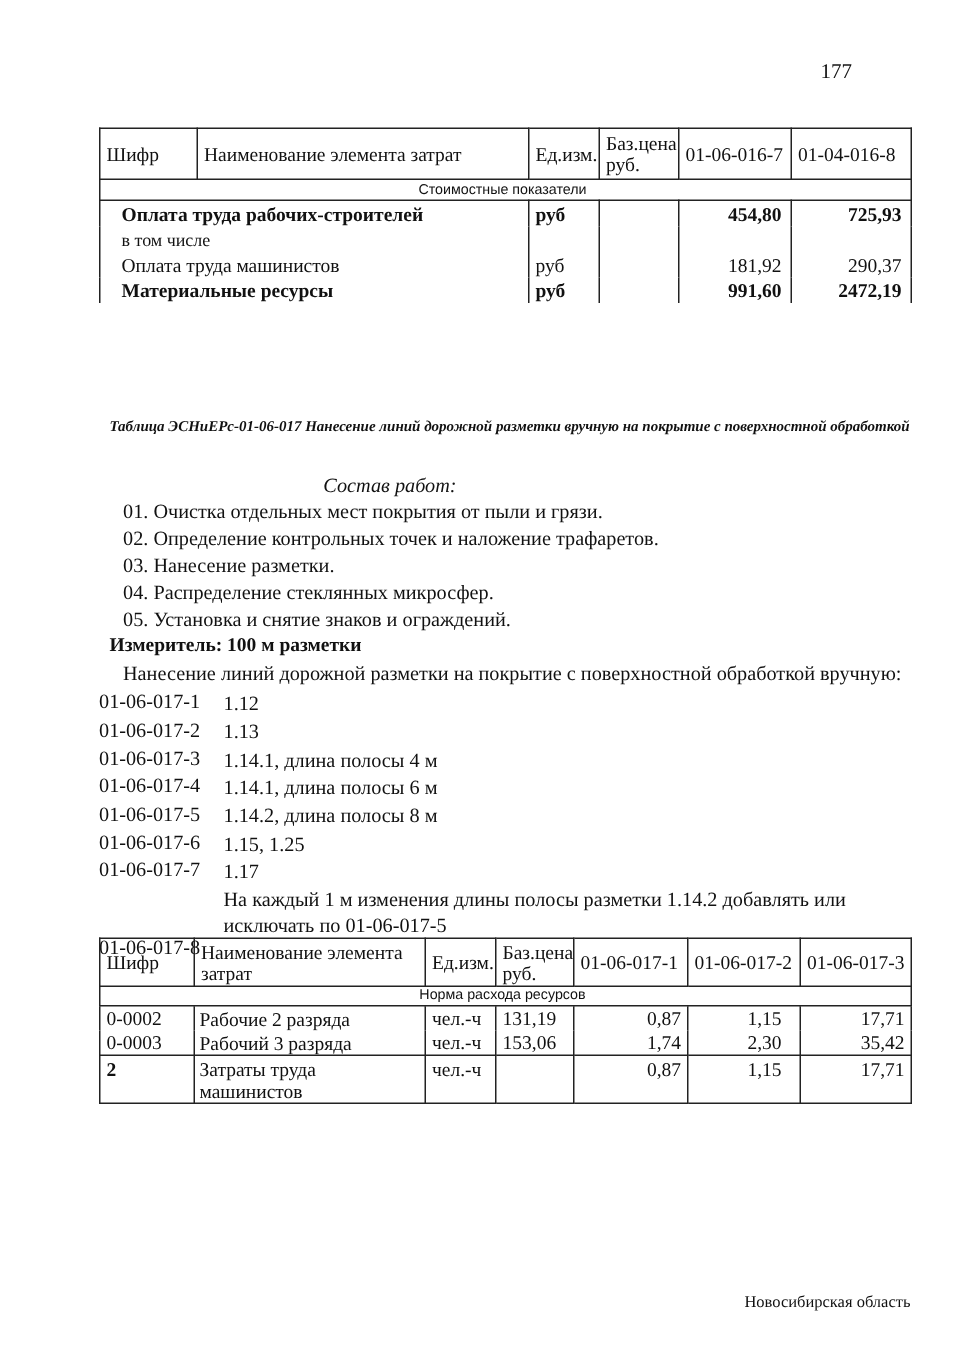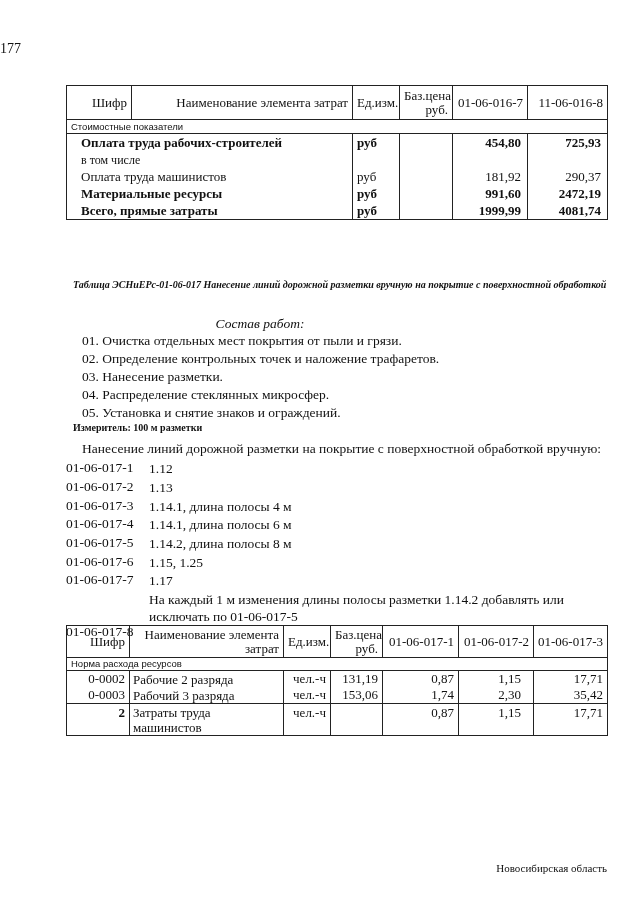--- a/index.html
+++ b/index.html
@@ -2,44 +2,44 @@
 <html><head>
 <meta charset="utf-8">
 <style>
   html, body { margin: 0; padding: 0; background: #ffffff; }
   body {
     width: 640px; height: 905px; position: relative; overflow: hidden;
     font-family: "Liberation Serif", "DejaVu Serif", serif;
     color: #111; font-size: 13px;
   }
   .abs { position: absolute; }
-  .page-num { left: 0; width: 568px; top: 41px; text-align: left; font-size: 14px; }
+  .page-num { left: 0; width: 568px; top: 41px; text-align: right; font-size: 14px; }
 
   table.grid { position: absolute; border-collapse: collapse; table-layout: fixed; }
   table.grid td { border: 1px solid #222; padding: 0 4px; vertical-align: middle; line-height: 16px; font-size: 13px; white-space: nowrap; overflow: hidden; }
-  table.grid td.c { text-align: right; }
+  table.grid td.c { text-align: left; }
   table.grid td.r { text-align: right; }
-  table.grid td.sub { font-family: "Liberation Sans", "DejaVu Sans", sans-serif; font-size: 9.5px; text-align: left; padding-right: 8px; line-height: 12px; }
+  table.grid td.sub { font-family: "Liberation Sans", "DejaVu Sans", sans-serif; font-size: 9.5px; text-align: center; padding-right: 8px; line-height: 12px; }
   table.grid tr.hdr td { line-height: 14px; }
   .b { font-weight: bold; }
   table.grid td.nb-t { border-top: none; }
   table.grid td.nb-b { border-bottom: none; }
 
   
   #t1 { left: 66px; top: 85px; width: 541px; }
   #t1 tr.hdr td { height: 33px; }
   #t1 tr.subr td { height: 13px; }
   #t1 tr.body td { height: 17px; padding-left: 14px; }
   #t1 tr.body td.r { padding-right: 6px; }
 
   
   .title { left: 73px; top: 276px; width: 540px; font-weight: bold; font-size: 10px; line-height: 17px; font-style: italic; }
   .composition { left: 0; width: 520px; top: 316px; text-align: center; font-style: italic; font-size: 13.5px; }
   .work-item { left: 82px; font-size: 13.5px; }
-  .measurer { left: 73px; top: 422px; font-weight: bold; font-size: 10px; }
+  .measurer { left: 73px; top: 422px; font-weight: bold; font-size: 13px; }
   .intro { left: 82px; top: 441px; font-size: 13.5px; }
   .code { left: 66px; font-size: 13.5px; }
   .desc { left: 149px; font-size: 13.5px; line-height: 17px; width: 460px; }
 
   
   #t2 { left: 66px; top: 625px; width: 541px; }
   #t2 tr.hdr td { height: 31px; }
   #t2 tr.subr td { height: 12px; }
   #t2 tr.row td { height: 15px; }
   #t2 td.top { vertical-align: top; padding-top: 1px; }
@@ -61,21 +61,21 @@
       <col style="width:75px">
       <col style="width:80px">
     </colgroup>
   <tbody>
       <tr class="hdr">
     <td class="c">Шифр</td>
     <td class="c">Наименование элемента затрат</td>
     <td class="c">Ед.изм.</td>
     <td class="c"><span>Баз.цена</span><br><span>руб.</span></td>
     <td class="c">01-06-016-7</td>
-    <td class="c">11-06-016-8</td>
+    <td class="c">01-04-016-8</td>
   </tr>
   <tr class="subr">
     <td colspan="6" class="sub">Стоимостные показатели</td>
   </tr>
   <tr class="body">
     <td colspan="2" class="b nb-b">Оплата труда рабочих-строителей</td>
     <td class="b nb-b" style="padding-left:4px">руб</td>
     <td class="nb-b"></td>
     <td class="r b nb-b">454,80</td>
     <td class="r b nb-b">725,93</td>
@@ -93,27 +93,20 @@
     <td class="nb-t nb-b"></td>
     <td class="r nb-t nb-b">181,92</td>
     <td class="r nb-t nb-b">290,37</td>
   </tr>
   <tr class="body">
     <td colspan="2" class="b nb-t nb-b">Материальные ресурсы</td>
     <td class="b nb-t nb-b" style="padding-left:4px">руб</td>
     <td class="nb-t nb-b"></td>
     <td class="r b nb-t nb-b">991,60</td>
     <td class="r b nb-t nb-b">2472,19</td>
-  </tr>
-  <tr class="body">
-    <td colspan="2" class="b nb-t">Всего, прямые затраты</td>
-    <td class="b nb-t" style="padding-left:4px">руб</td>
-    <td class="nb-t"></td>
-    <td class="r b nb-t">1999,99</td>
-    <td class="r b nb-t">4081,74</td>
   </tr>
 </tbody>
   </table>
 
 <div class="abs title">Таблица  ЭСНиЕРс-01-06-017  Нанесение линий дорожной разметки вручную на покрытие с поверхностной обработкой</div>
 <div class="abs composition">Состав работ:</div>
 <div class="abs work-item" style="top:333px">01. Очистка отдельных мест покрытия от пыли и грязи.</div>
 <div class="abs work-item" style="top:351px">02. Определение контрольных точек и наложение трафаретов.</div>
 <div class="abs work-item" style="top:369px">03. Нанесение разметки.</div>
 <div class="abs work-item" style="top:387px">04. Распределение стеклянных микросфер.</div>

